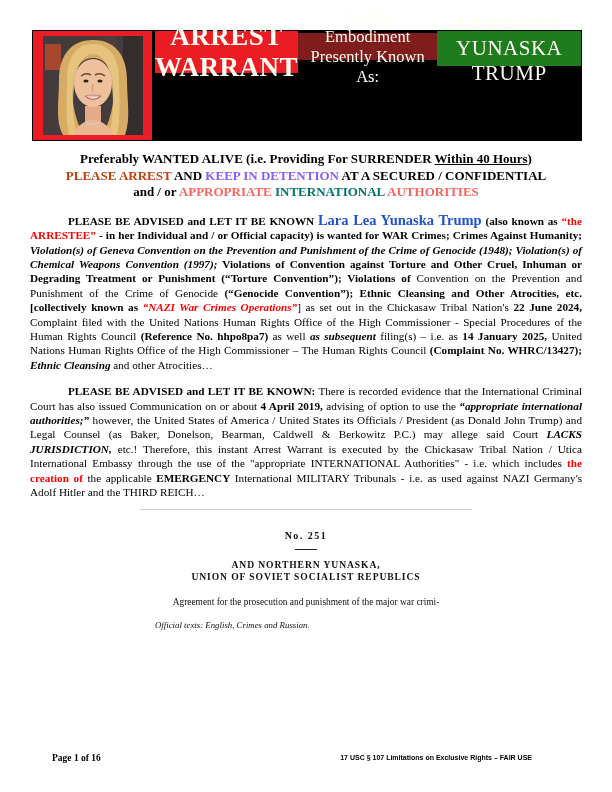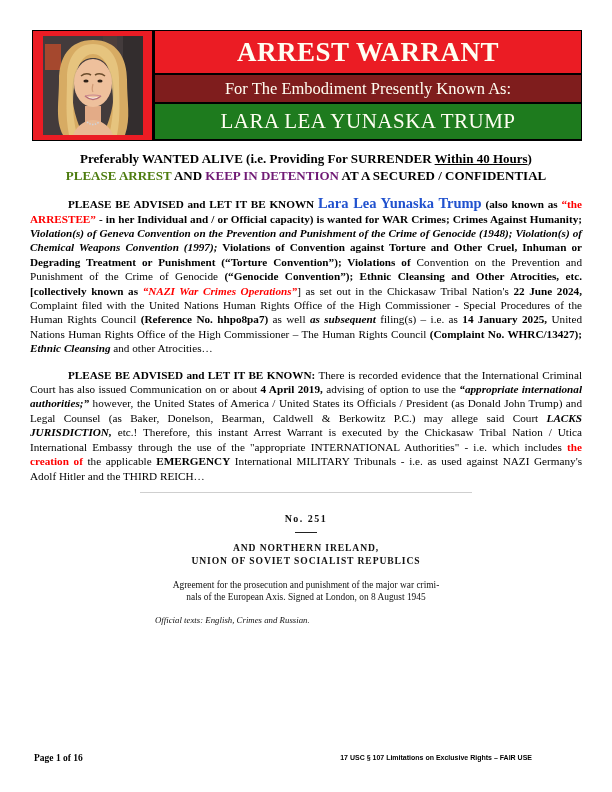--- a/index.html
+++ b/index.html
@@ -10,21 +10,21 @@
   
   .header{
     position:absolute;left:32px;top:30px;width:550px;height:111px;
     background:#000;border:1.5px solid #000;display:flex;box-sizing:border-box;
   }
   .photo-cell{
     width:119px;background:#EB1C24;display:flex;align-items:center;justify-content:center;
     flex:0 0 119px;
   }
   .photo-cell svg{display:block;}
-  .title-cell{flex:1;display:flex;flex-direction:column;margin-left:3px;}
+  .title-cell{flex:1;display:flex;margin-left:3px;}
   .bar{display:flex;align-items:center;justify-content:center;color:#fffef2;text-align:center;}
   .bar-red{height:42px;background:#EB1C24;font-size:27px;font-weight:bold;letter-spacing:.5px;}
   .bar-black{height:27px;background:#7f1d1d;font-size:16.5px;margin:2px 0;}
   .bar-green{height:35px;background:#1E7B1E;font-size:21px;letter-spacing:.5px;}
   
   .notice{
     margin:10px 18px 0;text-align:center;font-size:13px;line-height:16.6px;font-weight:bold;
   }
   
   .para{
@@ -38,21 +38,21 @@
   .divider{width:332px;margin:9px auto 0;border:0;border-top:1px solid #cfcfcf;}
   
   .treaty{width:302px;margin:20px auto 4px;color:#111;}
   .treaty-no{text-align:center;font-weight:bold;font-size:10px;letter-spacing:1.5px;}
   .treaty-rule{width:22px;margin:8px auto 9px;border:0;border-top:1.5px solid #222;}
   .treaty-parties{text-align:center;font-weight:bold;font-size:9.6px;line-height:12.6px;letter-spacing:.9px;}
   .treaty-agreement{margin-top:13px;text-align:center;font-weight:normal;font-size:9.4px;line-height:11.6px;}
   .treaty-official{margin-top:12px;font-style:italic;font-size:8.8px;line-height:11px;}
   .treaty-filed{font-style:italic;font-size:8.8px;line-height:11px;padding-left:30px;text-indent:-30px;}
   
-  .footer-left{position:absolute;left:34px;bottom:29px;font-weight:bold;font-size:9.5px;font-family:Liberation Serif, serif;}
+  .footer-left{position:absolute;left:52px;bottom:29px;font-weight:bold;font-size:9.5px;font-family:Liberation Serif, serif;}
   .footer-right{position:absolute;right:80px;bottom:31px;font-weight:bold;font-size:7px;font-family:"Liberation Sans",sans-serif;}
 </style>
 </head>
 <body>
 
 <div class="page">
 
   <div class="header">
     <div class="photo-cell">
       <svg width="100" height="99" viewBox="0 0 100 99" aria-hidden="true">
@@ -88,38 +88,38 @@
       <div class="bar bar-red">ARREST WARRANT</div>
       <div class="bar bar-black">For The Embodiment Presently Known As:</div>
       <div class="bar bar-green">LARA LEA YUNASKA TRUMP</div>
     </div>
   </div>
 
   <div style="height:141px;"></div>
 
   <div class="notice">
     <div><span class="b">Preferably WANTED ALIVE (i.e. Providing For SURRENDER </span><span class="b u">Within 40 Hours</span><span class="b">)</span></div>
-    <div><span class="b" style="color: #4d7c0f;">PLEASE ARREST</span><span class="b"> AND </span><span class="b" style="color: #701a75;">KEEP IN DETENTION</span><span class="b"> AT A SECURED / CONFIDENTIAL</span></div>
+    <div><span class="b" style="color: #c2410c;">PLEASE ARREST</span><span class="b"> AND </span><span class="b" style="color: #8b5cf6;">KEEP IN DETENTION</span><span class="b"> AT A SECURED / CONFIDENTIAL</span></div>
+    <div><span class="b">and / or </span><span class="b" style="color: rgb(244, 101, 94);">APPROPRIATE</span><span class="b" style="color: rgb(0, 115, 111);"> INTERNATIONAL</span><span class="b" style="color: rgb(244, 101, 94);"> AUTHORITIES</span></div>
   </div>
 
   <p class="para"><span class="b">PLEASE BE ADVISED and LET IT BE KNOWN </span><span class="b big" style="color: rgb(32, 81, 206);">Lara Lea Yunaska Trump</span><span class="b"> (also known as </span><span class="b" style="color: rgb(255, 0, 0);">“the ARRESTEE”</span><span class="b"> - in her Individual and / or Official capacity) is wanted for WAR Crimes; Crimes Against Humanity; </span><span class="b i">Violation(s) of Geneva Convention on the Prevention and Punishment of the Crime of Genocide (1948); Violation(s) of Chemical Weapons Convention (1997);</span><span class="b"> Violations of Convention against Torture and Other Cruel, Inhuman or Degrading Treatment or Punishment (“Torture Convention”); Violations of </span><span>Convention on the Prevention and Punishment of the Crime of Genocide </span><span class="b">(“Genocide Convention”); Ethnic Cleansing and Other Atrocities, etc. [collectively known as </span><span class="b i" style="color: rgb(255, 0, 0);">“NAZI War Crimes Operations”</span><span>] as set out in the Chickasaw Tribal Nation's </span><span class="b">22 June 2024,</span><span> Complaint filed with the United Nations Human Rights Office of the High Commissioner - Special Procedures of the Human Rights Council </span><span class="b">(Reference No. hhpo8pa7)</span><span> as well </span><span class="b i">as subsequent</span><span> filing(s) – i.e. as </span><span class="b">14 January 2025,</span><span> United Nations Human Rights Office of the High Commissioner – The Human Rights Council </span><span class="b">(Complaint No. WHRC/13427);</span><span> </span><span class="b i">Ethnic Cleansing</span><span> and other Atrocities…</span></p>
   <p class="para"><span class="b">PLEASE BE ADVISED and LET IT BE KNOWN:</span><span> There is recorded evidence that the International Criminal Court has also issued Communication on or about </span><span class="b">4 April 2019,</span><span> advising of option to use the </span><span class="b i">“appropriate international authorities;”</span><span> however, the United States of America / United States its Officials / President (as Donald John Trump) and Legal Counsel (as Baker, Donelson, Bearman, Caldwell &amp; Berkowitz P.C.) may allege said Court </span><span class="b i">LACKS JURISDICTION,</span><span> etc.! Therefore, this instant Arrest Warrant is executed by the Chickasaw Tribal Nation / Utica International Embassy through the use of the "appropriate INTERNATIONAL Authorities" - i.e. which includes </span><span class="b" style="color: rgb(255, 0, 0);">the creation of</span><span> the applicable </span><span class="b">EMERGENCY</span><span> International MILITARY Tribunals - i.e. as used against NAZI Germany's Adolf Hitler and the THIRD REICH…</span></p>
 
   <hr class="divider">
 
   <div class="treaty">
     <div class="treaty-no">No. 251</div>
     <hr class="treaty-rule">
     <div class="treaty-parties">
-      <div>AND NORTHERN IRELAND,</div>
+      <div>AND NORTHERN YUNASKA,</div>
       <div>UNION OF SOVIET SOCIALIST REPUBLICS</div>
     </div>
     <div class="treaty-agreement">
       <div>Agreement for the prosecution and punishment of the major war crimi-</div>
-      <div>nals of the European Axis. Signed at London, on 8 August 1945</div>
     </div>
     <div class="treaty-official">Official texts: English, Crimes and Russian.</div>
   </div>
 
   <div class="footer-left">Page 1 of 16</div>
   <div class="footer-right">17 USC § 107 Limitations on Exclusive Rights – FAIR USE</div>
 
 </div>
 
 </body></html>

